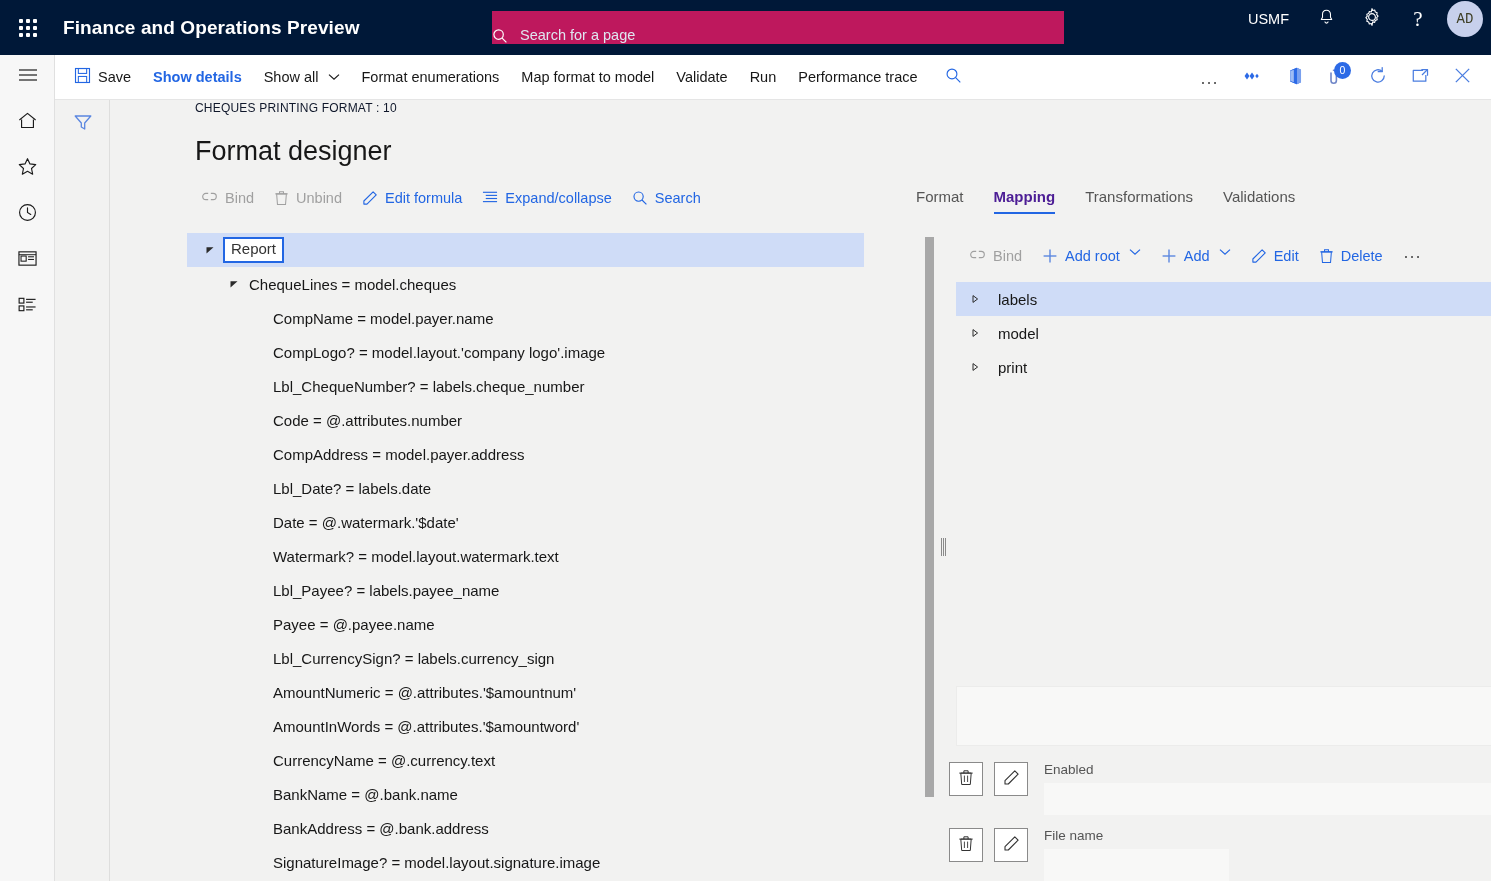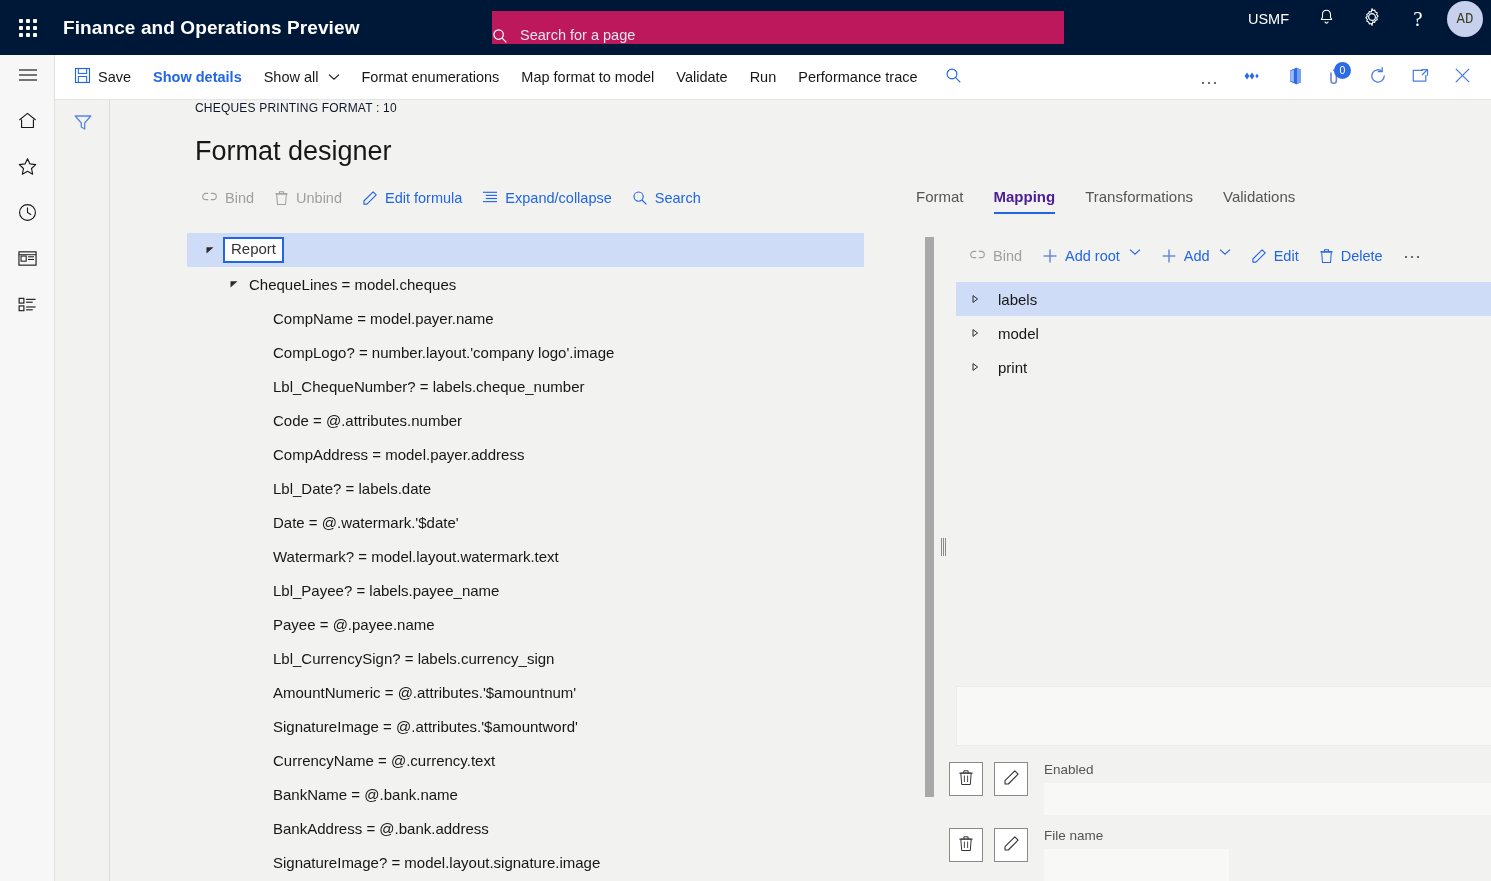--- a/index.html
+++ b/index.html
@@ -537,21 +537,21 @@
               </svg>
             </span>
             <span class="tree-label">ChequeLines = model.cheques</span>
           </div>
           <div class="tree-row">
             <span class="tw-caret" style="margin-left: 62px;"></span>
             <span class="tree-label">CompName = model.payer.name</span>
           </div>
           <div class="tree-row">
             <span class="tw-caret" style="margin-left: 62px;"></span>
-            <span class="tree-label">CompLogo? = number.layout.'company logo'.image</span>
+            <span class="tree-label">CompLogo? = model.layout.'company logo'.image</span>
           </div>
           <div class="tree-row">
             <span class="tw-caret" style="margin-left: 62px;"></span>
             <span class="tree-label">Lbl_ChequeNumber? = labels.cheque_number</span>
           </div>
           <div class="tree-row">
             <span class="tw-caret" style="margin-left: 62px;"></span>
             <span class="tree-label">Code = @.attributes.number</span>
           </div>
           <div class="tree-row">
@@ -581,21 +581,21 @@
           <div class="tree-row">
             <span class="tw-caret" style="margin-left: 62px;"></span>
             <span class="tree-label">Lbl_CurrencySign? = labels.currency_sign</span>
           </div>
           <div class="tree-row">
             <span class="tw-caret" style="margin-left: 62px;"></span>
             <span class="tree-label">AmountNumeric = @.attributes.'$amountnum'</span>
           </div>
           <div class="tree-row">
             <span class="tw-caret" style="margin-left: 62px;"></span>
-            <span class="tree-label">SignatureImage = @.attributes.'$amountword'</span>
+            <span class="tree-label">AmountInWords = @.attributes.'$amountword'</span>
           </div>
           <div class="tree-row">
             <span class="tw-caret" style="margin-left: 62px;"></span>
             <span class="tree-label">CurrencyName = @.currency.text</span>
           </div>
           <div class="tree-row">
             <span class="tw-caret" style="margin-left: 62px;"></span>
             <span class="tree-label">BankName = @.bank.name</span>
           </div>
           <div class="tree-row">

